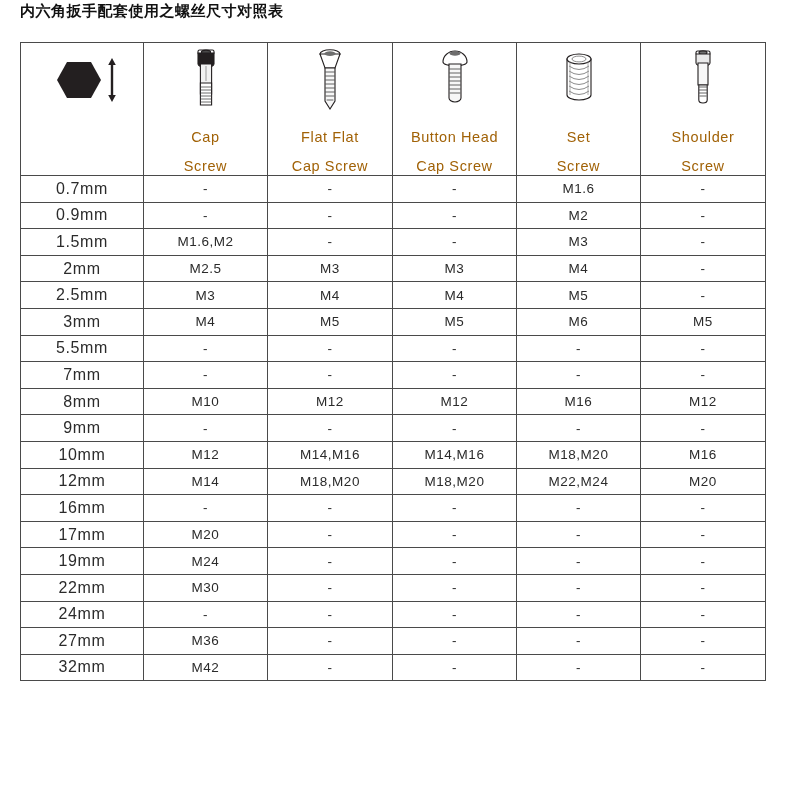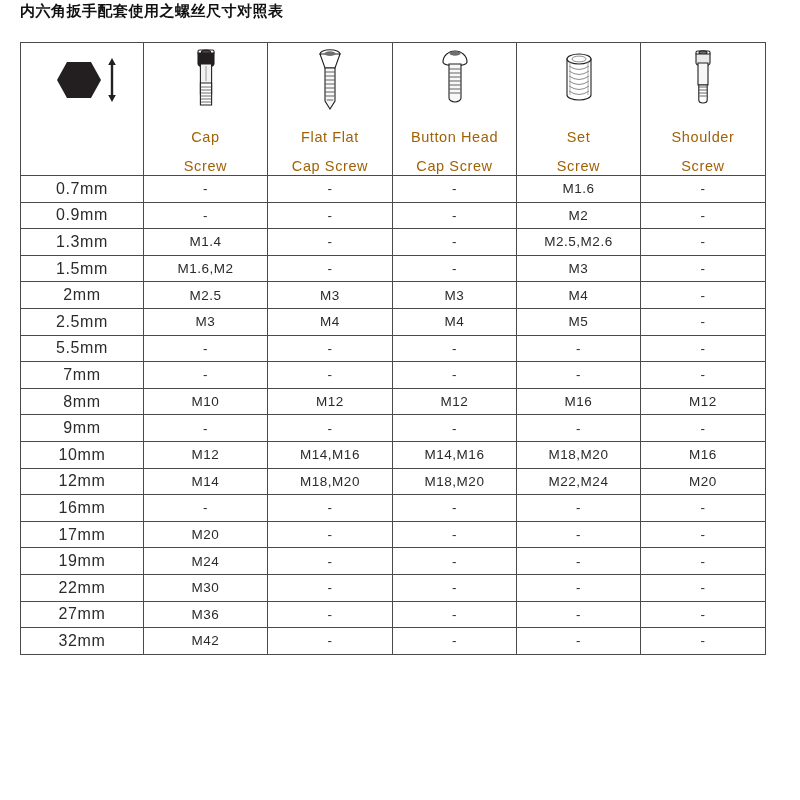--- a/index.html
+++ b/index.html
@@ -288,28 +288,20 @@
           </tr>
           <tr>
             <td class="cell rowlabel">0.9mm</td>
             <td class="cell dash">-</td>
             <td class="cell dash">-</td>
             <td class="cell dash">-</td>
             <td class="cell">M2</td>
             <td class="cell dash">-</td>
           </tr>
           <tr>
-            <td class="cell rowlabel">1.3mm</td>
-            <td class="cell">M1.4</td>
-            <td class="cell dash">-</td>
-            <td class="cell dash">-</td>
-            <td class="cell">M2.5,M2.6</td>
-            <td class="cell dash">-</td>
-          </tr>
-          <tr>
             <td class="cell rowlabel">1.5mm</td>
             <td class="cell">M1.6,M2</td>
             <td class="cell dash">-</td>
             <td class="cell dash">-</td>
             <td class="cell">M3</td>
             <td class="cell dash">-</td>
           </tr>
           <tr>
             <td class="cell rowlabel">2mm</td>
             <td class="cell">M2.5</td>
@@ -318,20 +310,28 @@
             <td class="cell">M4</td>
             <td class="cell dash">-</td>
           </tr>
           <tr>
             <td class="cell rowlabel">2.5mm</td>
             <td class="cell">M3</td>
             <td class="cell">M4</td>
             <td class="cell">M4</td>
             <td class="cell">M5</td>
             <td class="cell dash">-</td>
+          </tr>
+          <tr>
+            <td class="cell rowlabel">3mm</td>
+            <td class="cell">M4</td>
+            <td class="cell">M5</td>
+            <td class="cell">M5</td>
+            <td class="cell">M6</td>
+            <td class="cell">M5</td>
           </tr>
           <tr>
             <td class="cell rowlabel">5.5mm</td>
             <td class="cell dash">-</td>
             <td class="cell dash">-</td>
             <td class="cell dash">-</td>
             <td class="cell dash">-</td>
             <td class="cell dash">-</td>
           </tr>
           <tr>
@@ -400,20 +400,28 @@
           </tr>
           <tr>
             <td class="cell rowlabel">22mm</td>
             <td class="cell">M30</td>
             <td class="cell dash">-</td>
             <td class="cell dash">-</td>
             <td class="cell dash">-</td>
             <td class="cell dash">-</td>
           </tr>
           <tr>
+            <td class="cell rowlabel">24mm</td>
+            <td class="cell dash">-</td>
+            <td class="cell dash">-</td>
+            <td class="cell dash">-</td>
+            <td class="cell dash">-</td>
+            <td class="cell dash">-</td>
+          </tr>
+          <tr>
             <td class="cell rowlabel">27mm</td>
             <td class="cell">M36</td>
             <td class="cell dash">-</td>
             <td class="cell dash">-</td>
             <td class="cell dash">-</td>
             <td class="cell dash">-</td>
           </tr>
           <tr>
             <td class="cell rowlabel">32mm</td>
             <td class="cell">M42</td>

